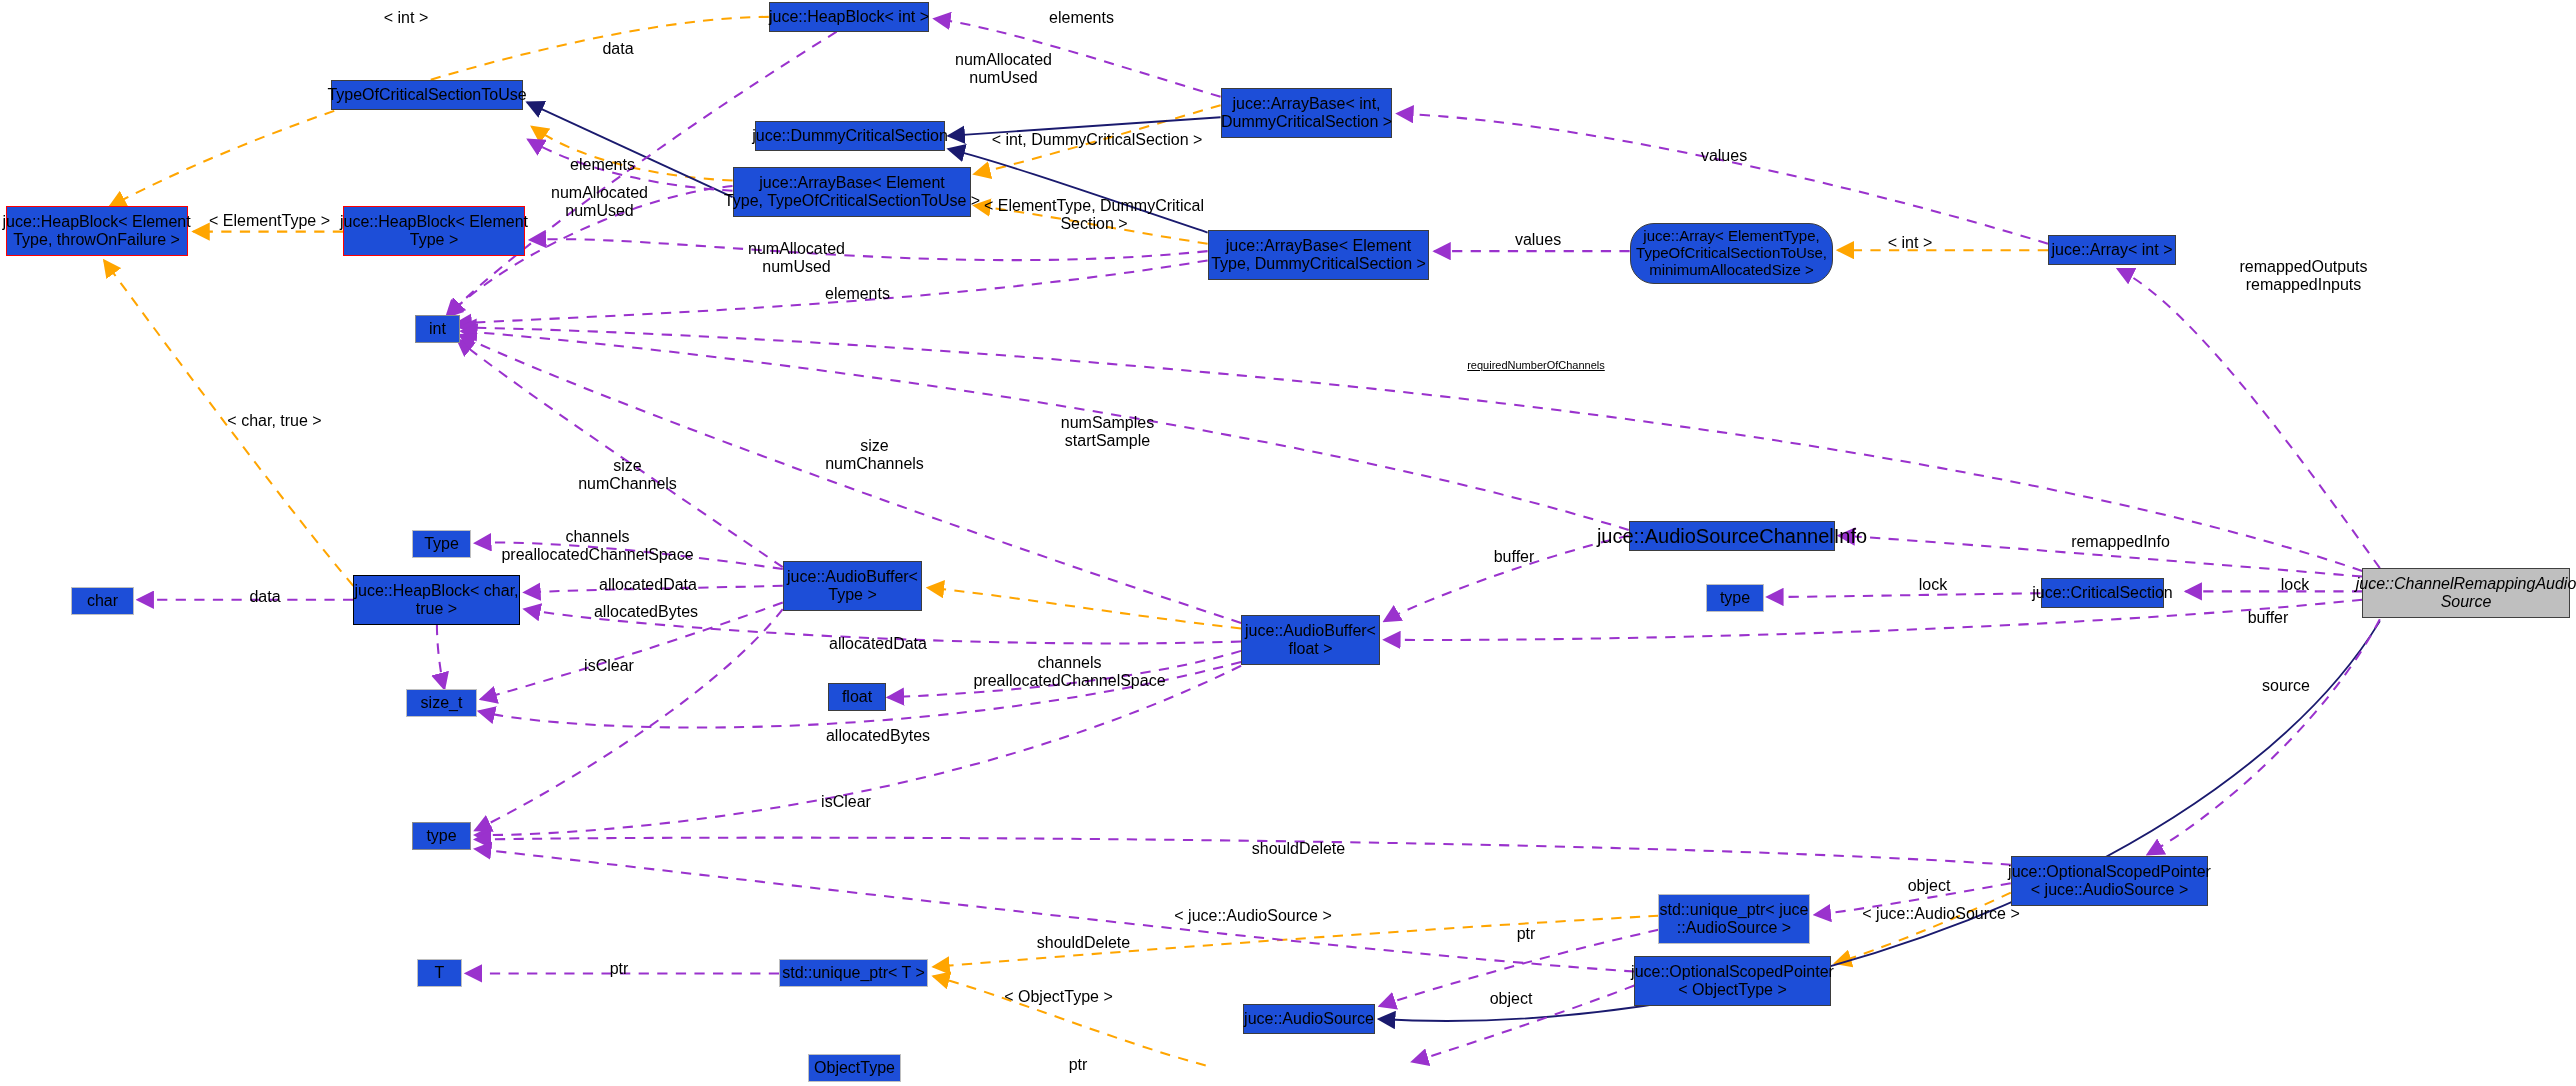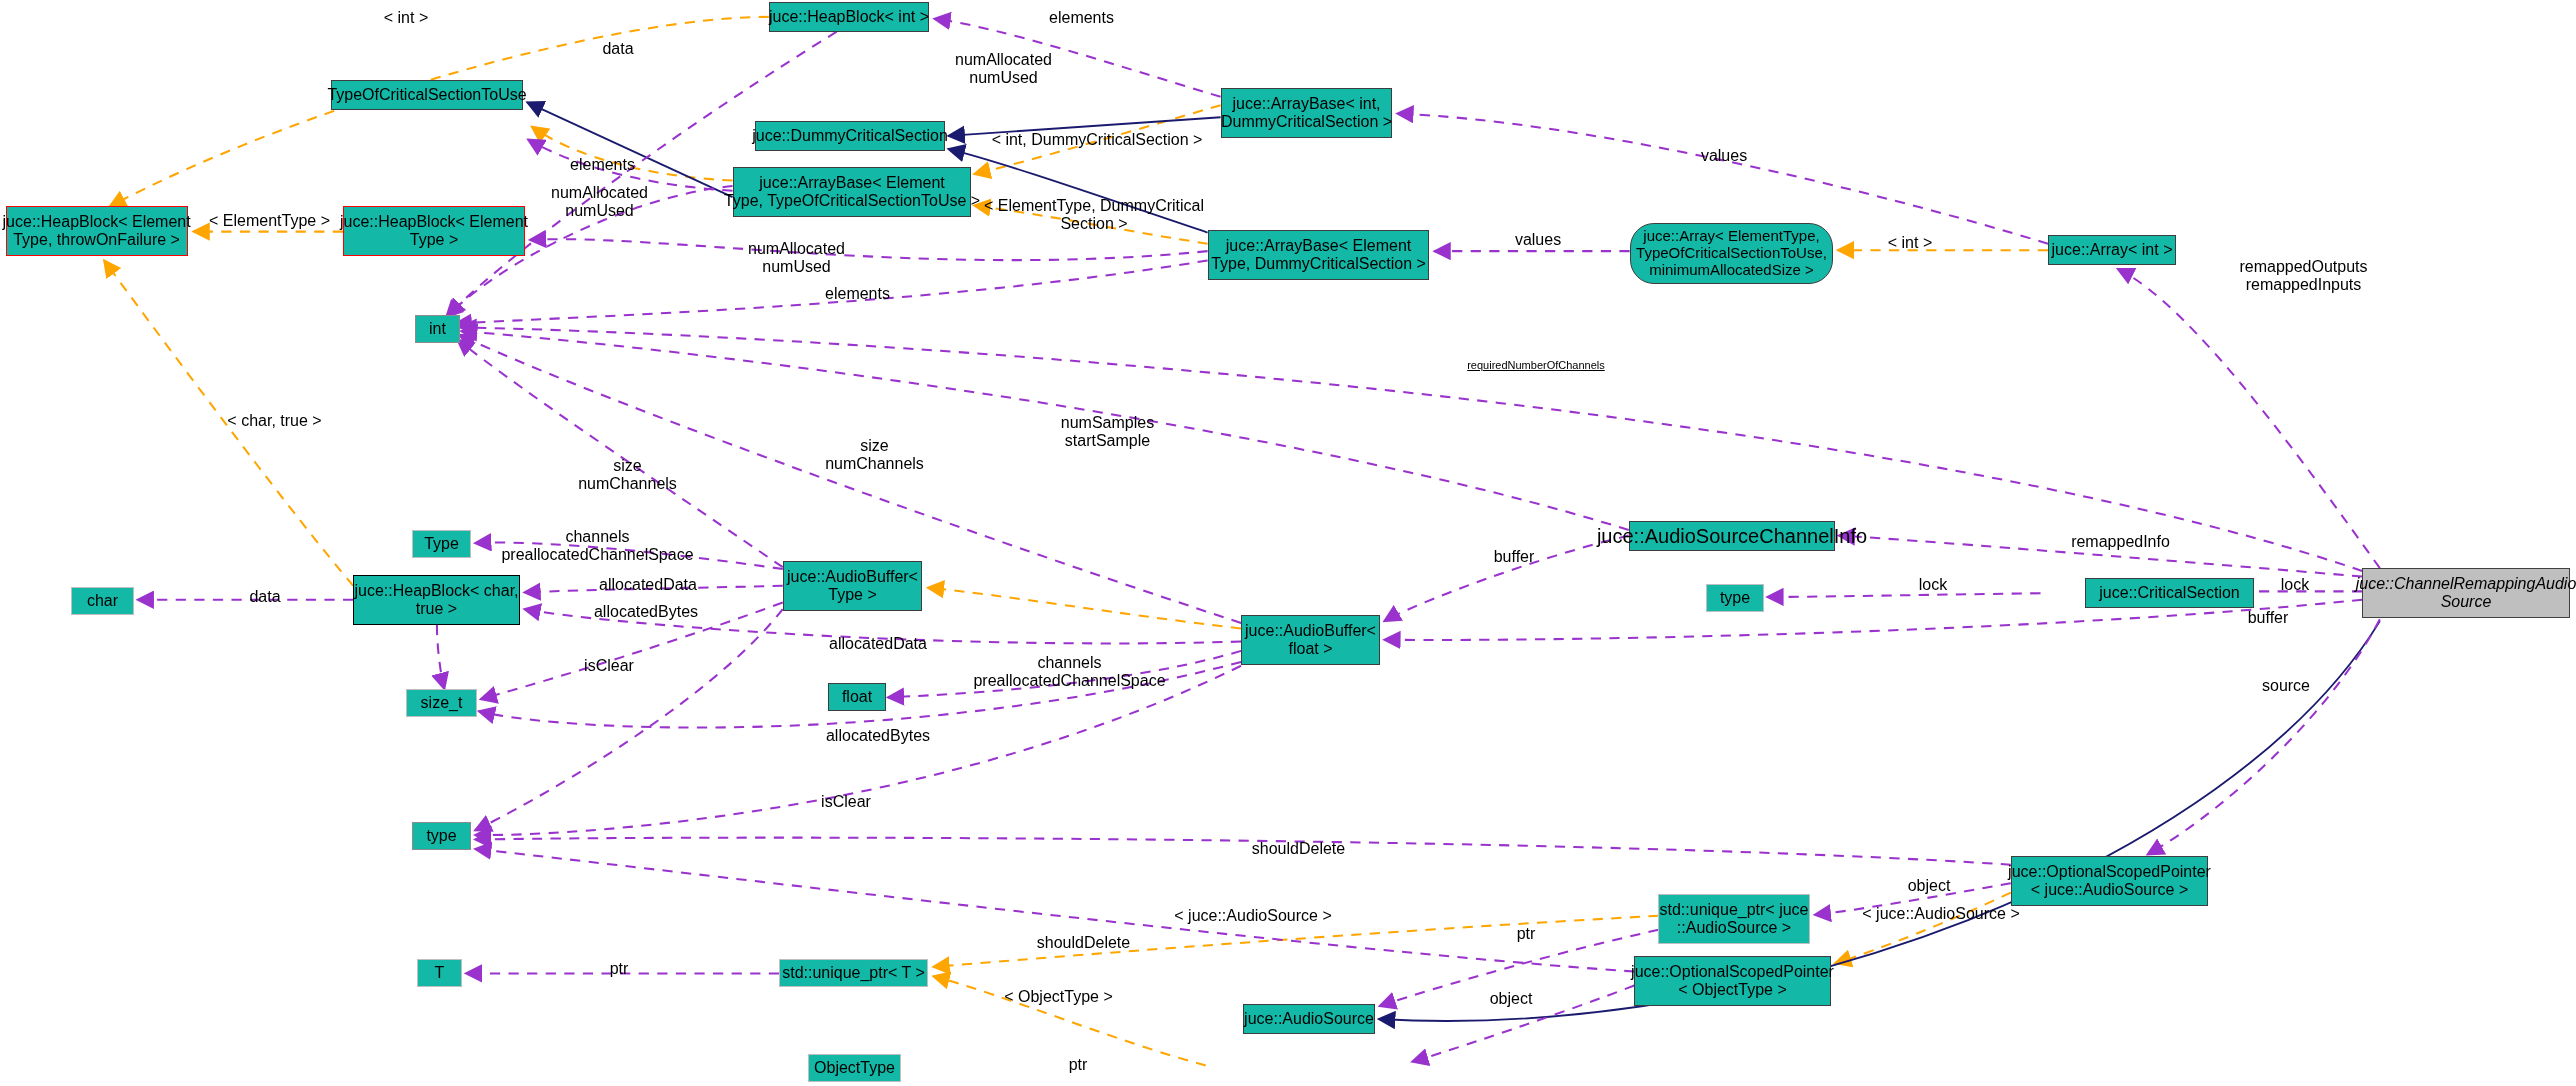--- a/index.html
+++ b/index.html
@@ -14,21 +14,21 @@
     overflow: hidden;
   }
   #edges { position: absolute; left:0; top:0; width:2576px; height:1087px; }
 
   .node {
     position: absolute;
     display: flex; align-items: center; justify-content: center;
     text-align: center;
     line-height: 1.12;
     white-space: pre;
-    background: #14b8a6;
+    background: #1d4ed8;
     color: #000000;
     padding: 1.9px 5.6px;
   }
   
   .b-thin   { border: 0.9px solid #bfbfbf; }
   .b-grey   { border: 0.9px solid #8c8c8c; }
   .b-dark   { border: 1.9px solid #3d3d3d; }
   .b-black  { border: 1.9px solid #000000; }
   .b-red    { border: 1.9px solid #ff0000; }
   .n-filled { background: #bfbfbf; border: 1.9px solid #404040; }
@@ -137,21 +137,21 @@
       <div class="node b-grey" style="left: 412px; top: 822px; width: 59px; height: 28px; font-size: 16px;">type</div>
       <div class="node b-black" style="left: 353px; top: 575px; width: 167px; height: 50px; font-size: 16px;">juce::HeapBlock&lt; char,
 true &gt;</div>
       <div class="node b-dark" style="left: 783px; top: 561px; width: 139px; height: 50px; font-size: 16px;">juce::AudioBuffer&lt;
 Type &gt;</div>
       <div class="node b-dark" style="left: 1241px; top: 615px; width: 139px; height: 50px; font-size: 16px;">juce::AudioBuffer&lt;
 float &gt;</div>
       <div class="node b-dark" style="left: 828px; top: 683px; width: 58px; height: 28px; font-size: 16px;">float</div>
       <div class="node b-dark" style="left: 1629px; top: 521px; width: 206px; height: 30px; font-size: 20px;">juce::AudioSourceChannelInfo</div>
       <div class="node b-thin" style="left: 1706px; top: 584px; width: 58px; height: 28px; font-size: 16px;">type</div>
-      <div class="node b-dark" style="left: 2041px; top: 578px; width: 169px; height: 30px; font-size: 16px; margin-left: 44px;">juce::CriticalSection</div>
+      <div class="node b-dark" style="left: 2041px; top: 578px; width: 123px; height: 30px; font-size: 16px;">juce::CriticalSection</div>
       <div class="node n-filled" style="left: 2362px; top: 568px; width: 208px; height: 50px; font-size: 16px; font-style: italic;">juce::ChannelRemappingAudio
 Source</div>
       <div class="node b-dark" style="left: 2011px; top: 856px; width: 197px; height: 50px; font-size: 16px;">juce::OptionalScopedPointer
 &lt; juce::AudioSource &gt;</div>
       <div class="node b-thin" style="left: 1658px; top: 894px; width: 152px; height: 50px; font-size: 16px;">std::unique_ptr&lt; juce
 ::AudioSource &gt;</div>
       <div class="node b-dark" style="left: 1634px; top: 956px; width: 197px; height: 50px; font-size: 16px;">juce::OptionalScopedPointer
 &lt; ObjectType &gt;</div>
       <div class="node b-thin" style="left: 417px; top: 959px; width: 45px; height: 28px; font-size: 16px;">T</div>
       <div class="node b-thin" style="left: 779px; top: 959px; width: 149px; height: 28px; font-size: 16px;">std::unique_ptr&lt; T &gt;</div>

